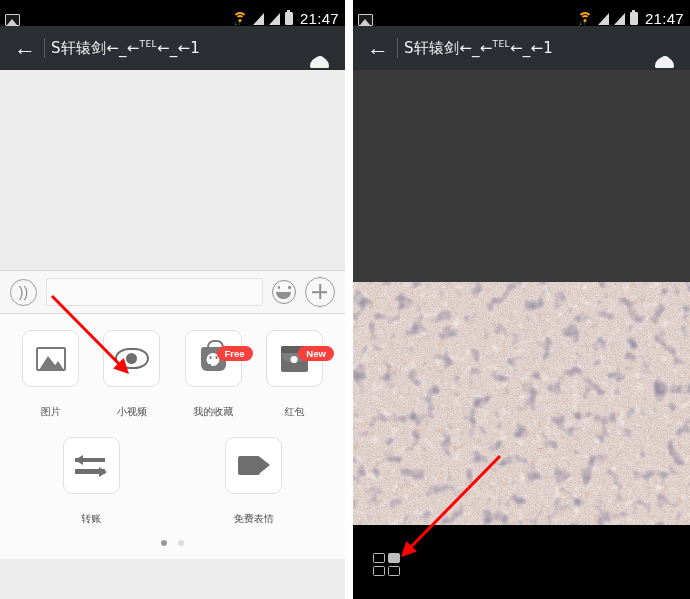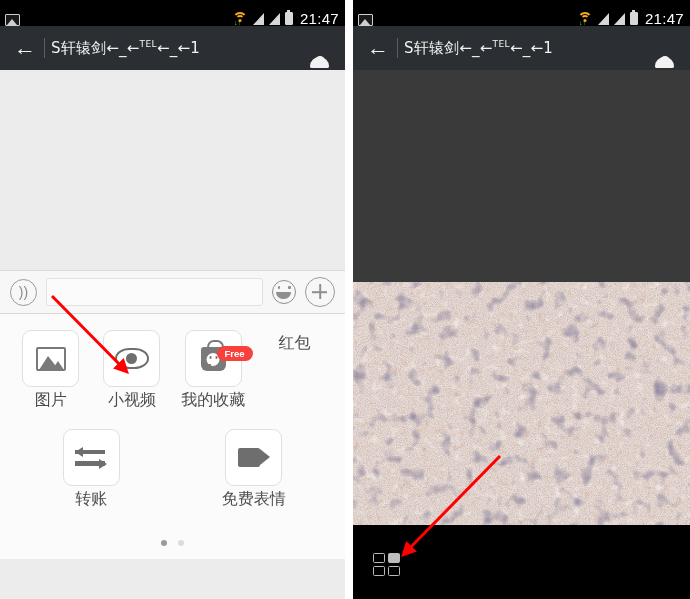--- a/index.html
+++ b/index.html
@@ -66,21 +66,21 @@
   .plus-btn:before,.plus-btn:after{content:"";position:absolute;background:#8f8f8f;}
   .plus-btn:before{left:50%;top:6px;transform:translateX(-50%);width:1.6px;height:15px;}
   .plus-btn:after{top:50%;left:6px;transform:translateY(-50%);height:1.6px;width:15px;}
 
   
   .attach-panel { background:#fbfbfb; height:245px; padding-top:16px; position:relative; }
   .attach-row { display:flex; justify-content:space-around; padding:0 10px; margin-bottom:8px; }
   .attach-cell { width:62px; display:flex; flex-direction:column; align-items:center; position:relative; }
   .attach-tile { width:57px;height:57px;border:1px solid #e0e0e0;border-radius:9px;background:#fff;
       display:flex;align-items:center;justify-content:center; position:relative; }
-  .attach-label { margin-top:3px; font-size:16px; color:#4d4d4d; white-space:nowrap;
+  .attach-label { margin-top:18px; font-size:10px; color:#4d4d4d; white-space:nowrap;
       font-family:Liberation Mono, monospace; }
   .badge { position:absolute; top:-9px; right:-12px; background:#f8403c; color:#fff; font-size:9.5px;
       padding:2.5px 8px; border-radius:9px; line-height:1.05; font-weight:bold; z-index:3;margin-top:24px; }
 
   
   .g-photo{ width:30px;height:24px;border:2.4px solid #7a7a7a; border-radius:2px; position:relative; overflow:hidden;}
   .g-photo:after{content:"";position:absolute;bottom:-1px;left:1px;width:0;height:0;
      border-left:9px solid transparent;border-right:11px solid transparent;border-bottom:14px solid #7a7a7a;}
   .g-photo:before{content:"";position:absolute;bottom:-1px;right:0px;width:0;height:0;
      border-left:6px solid transparent;border-right:6px solid transparent;border-bottom:9px solid #7a7a7a;}
@@ -197,20 +197,27 @@
             <span class="g-bag">
               <span class="face"></span>
                 <span class="sm"></span>
             </span>
             <span class="badge">Free</span>
           </div>
           <div class="attach-label">我的收藏</div>
         </div>
 
         <div class="attach-cell">
+          <div class="attach-tile">
+            <span class="g-env">
+              <span class="flap"></span>
+                <span class="coin"></span>
+            </span>
+            <span class="badge">New</span>
+          </div>
           <div class="attach-label">红包</div>
         </div>
       </div>
 
       <div class="attach-row" style="margin-top:18px;text-align:right;">
         <div class="attach-cell">
           <div class="attach-tile">
             <span class="g-transfer">
               <span class="ar t1"></span>
                 <span class="h1"></span>

